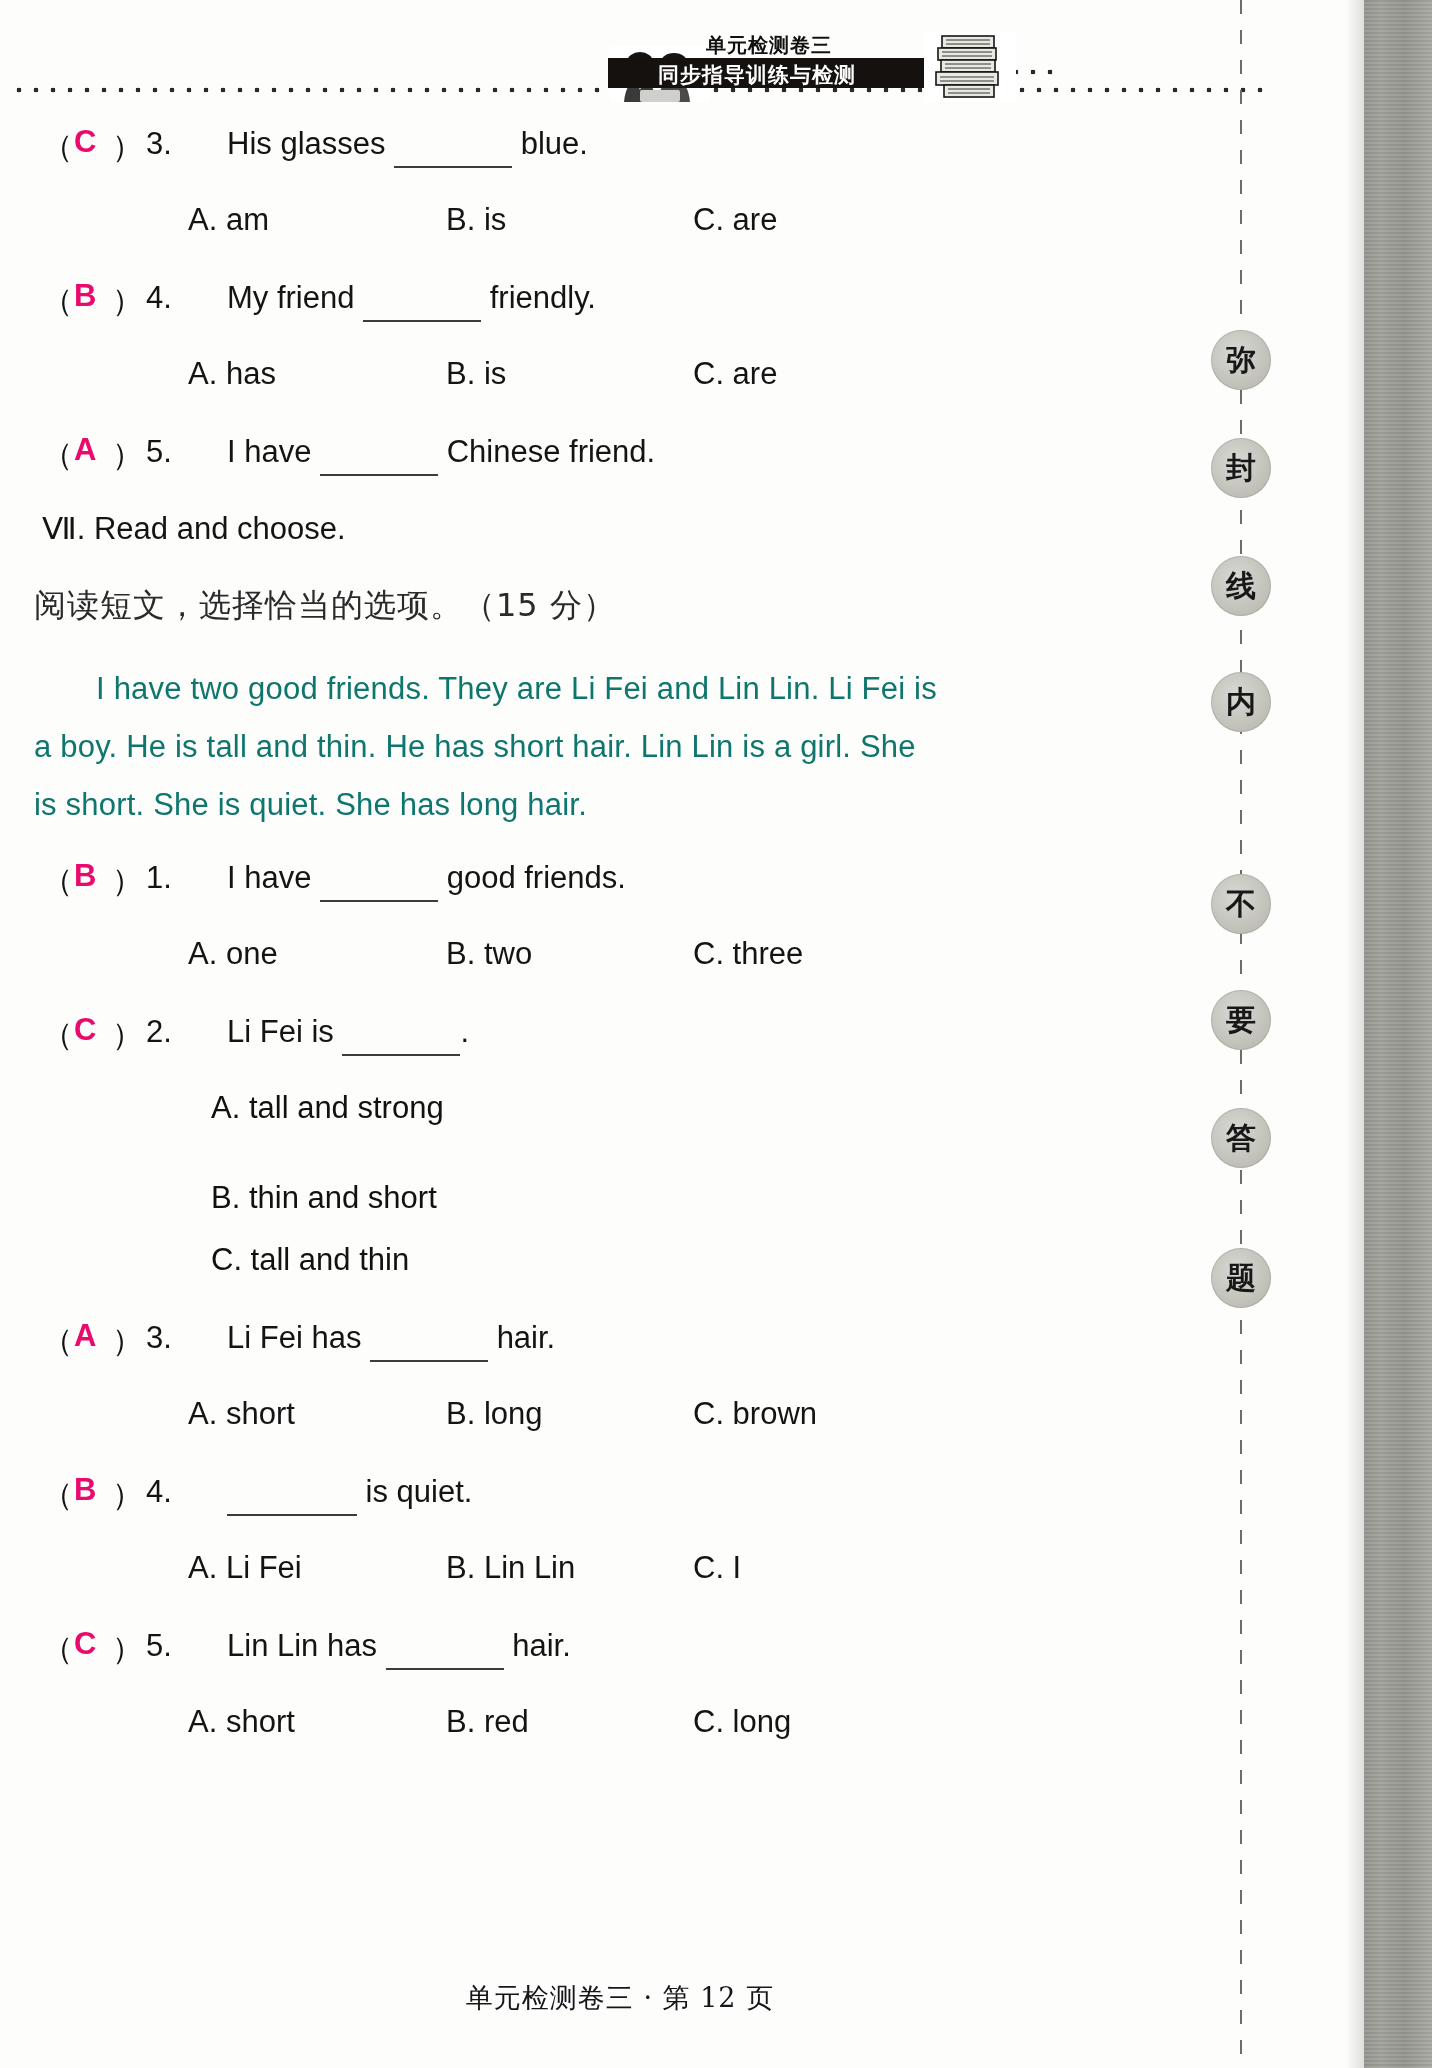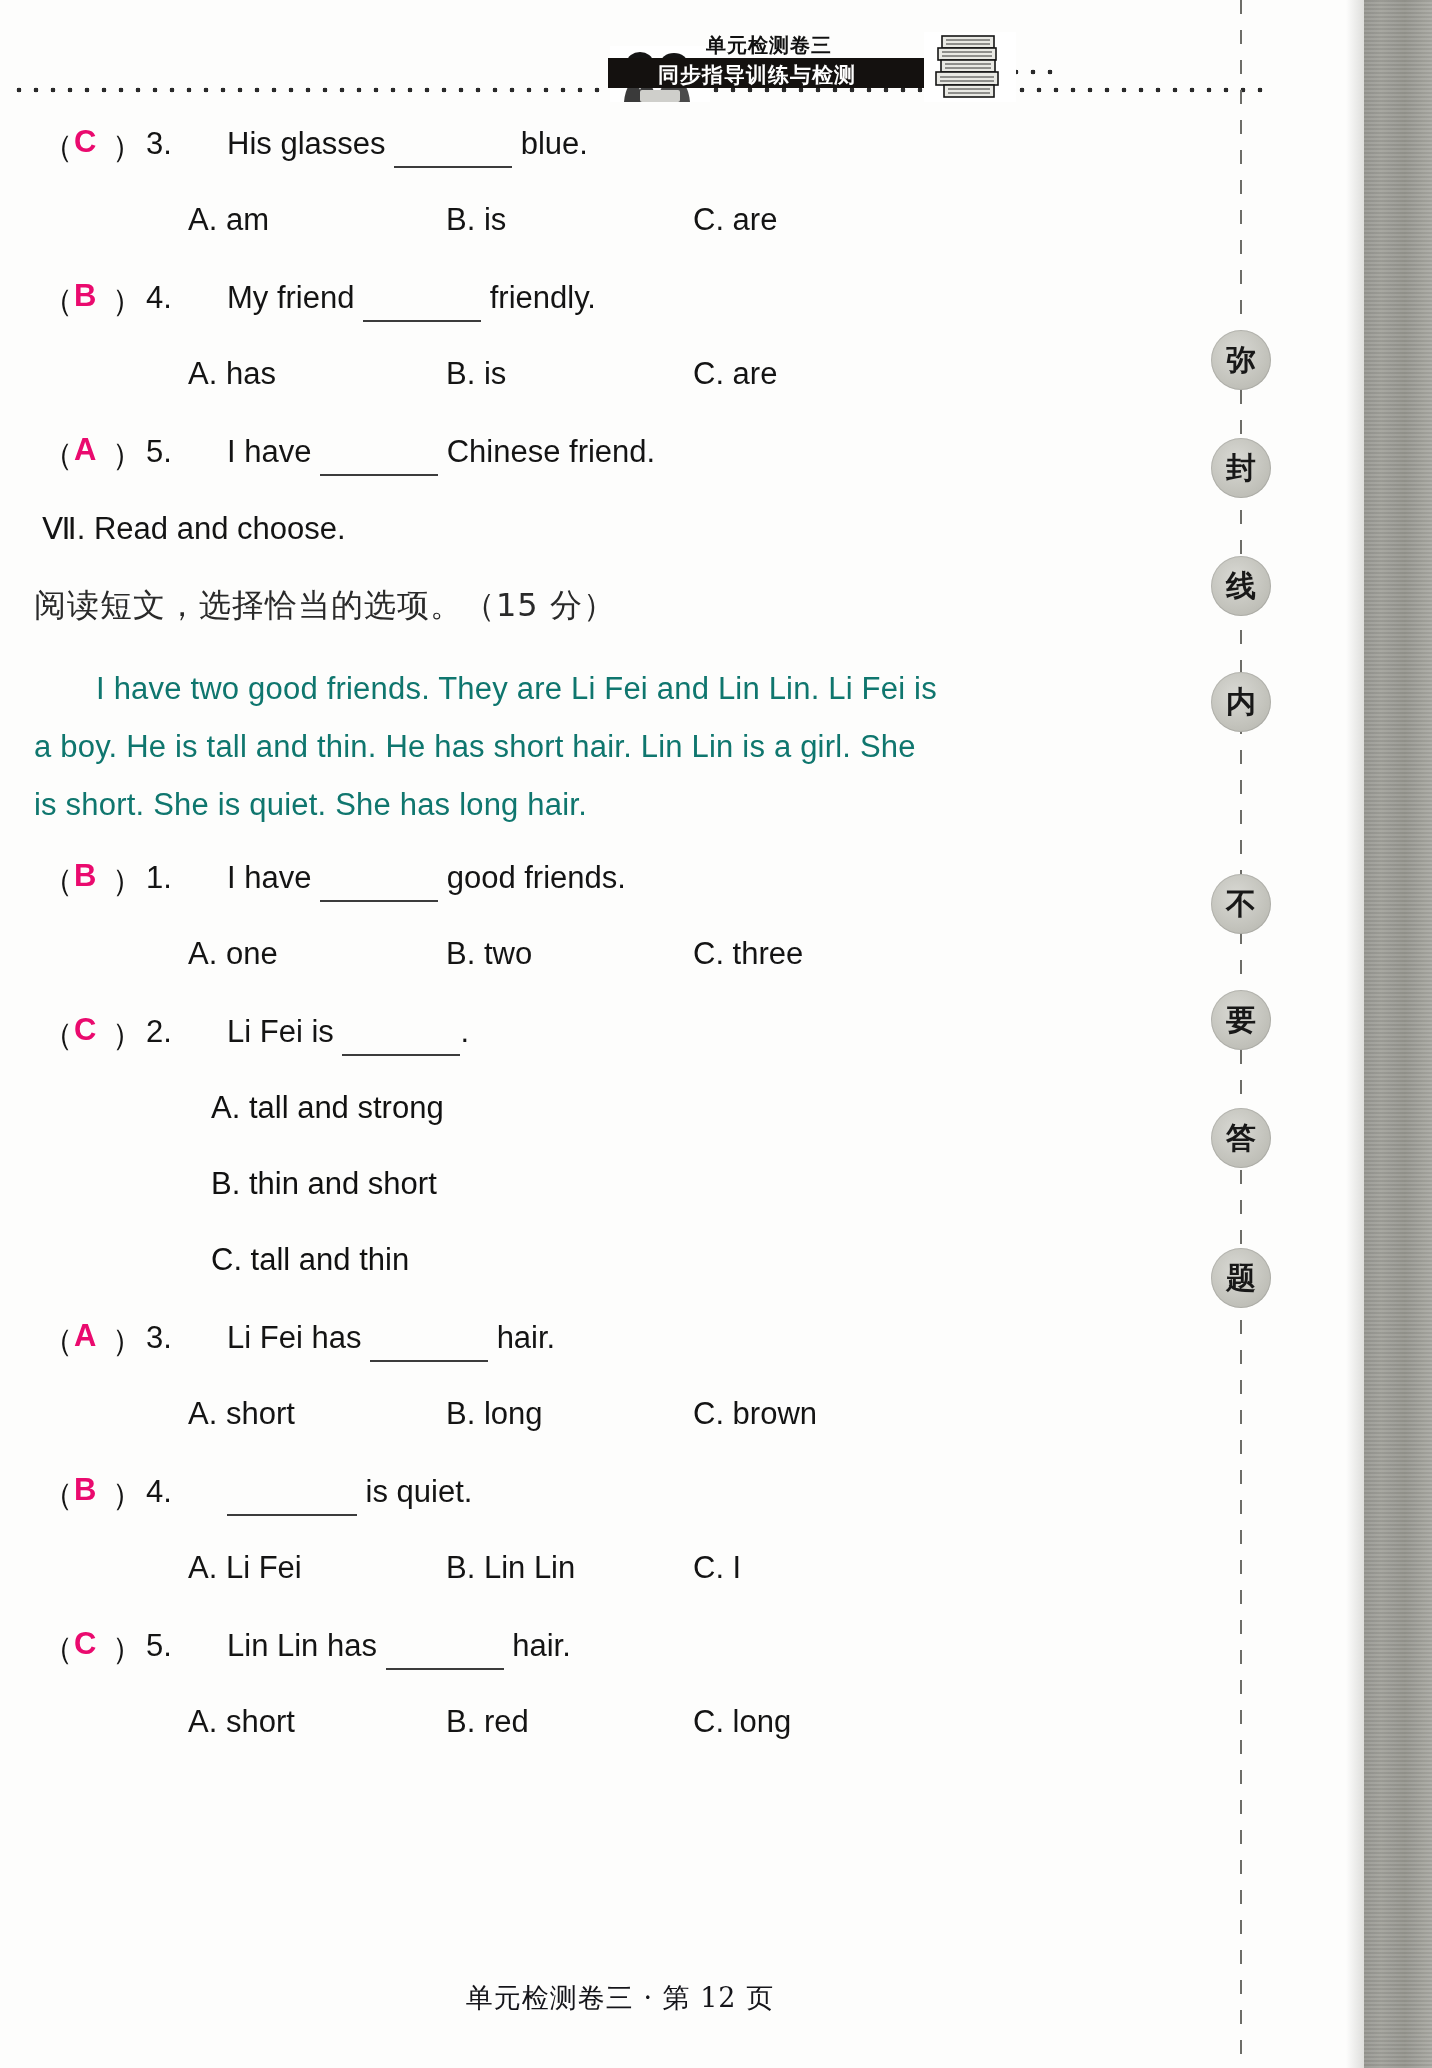--- a/index.html
+++ b/index.html
@@ -296,21 +296,21 @@
       </div>
       <div class="qline">
         <span class="par">（</span>
         <span class="ans" style="color: rgb(234, 10, 110);">C</span>
         <span class="par2">）</span>
         <span class="num">2.</span>
         <span class="stem"><span>Li Fei is </span><span class="blank" style="width: 118px;">&nbsp;</span><span>.</span></span>
       </div>
       <div class="optstack" style="height: 228px;">
         <span class="o" style="top: 6px;">A.  tall and strong</span>
-        <span class="o" style="top: 82px;">B.  thin and short</span>
+        <span class="o" style="top: 96px;">B.  thin and short</span>
         <span class="o" style="top: 158px; text-align: center;">C.  tall and thin</span>
       </div>
       <div class="qline">
         <span class="par">（</span>
         <span class="ans" style="color: rgb(234, 10, 110);">A</span>
         <span class="par2">）</span>
         <span class="num">3.</span>
         <span class="stem"><span>Li Fei has </span><span class="blank" style="width: 118px;">&nbsp;</span><span> hair.</span></span>
       </div>
       <div class="optrow">

